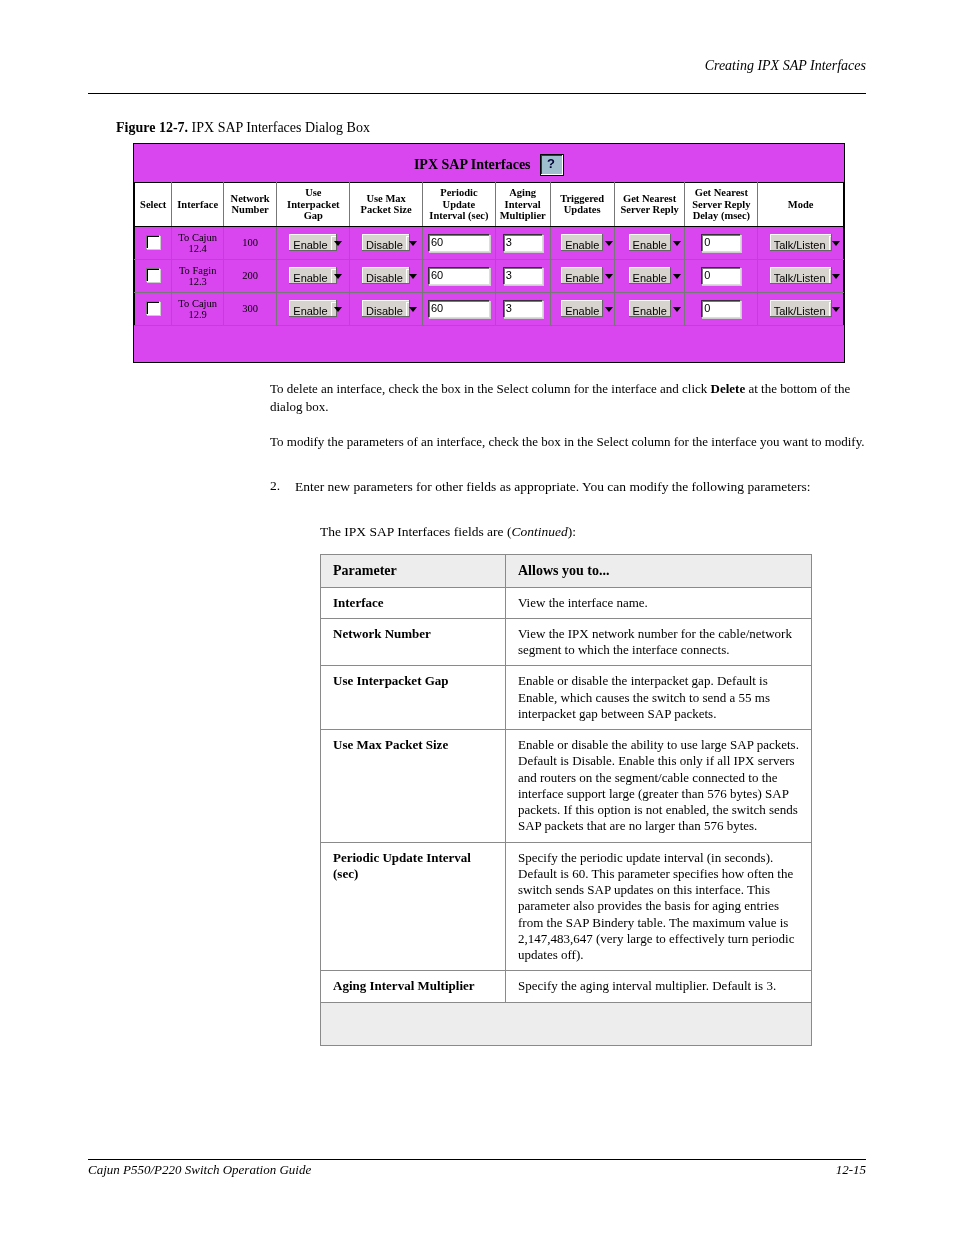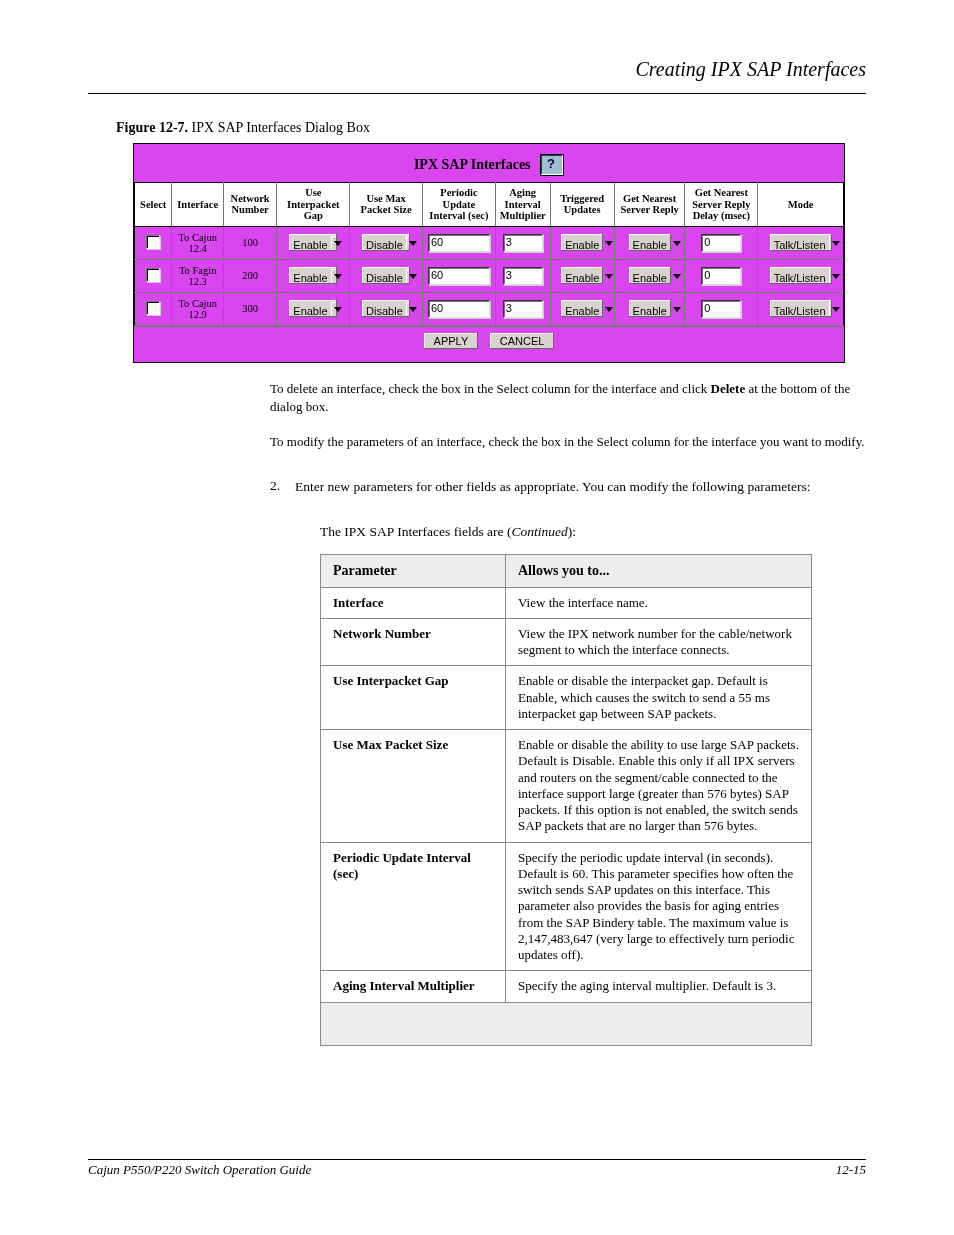--- a/index.html
+++ b/index.html
@@ -18,21 +18,21 @@
     width: 954px;
     height: 1235px;
     box-sizing: border-box;
     padding: 58px 88px 40px 116px;
   }
   .top-right-caption {
     position: absolute;
     right: 88px;
     top: 58px;
     font-style: italic;
-    font-size: 20px;
+    font-size: 14px;
   }
   hr.top-rule {
     position: absolute;
     left: 88px;
     right: 88px;
     top: 86px;
     border: none;
     border-top: 1.2px solid #000;
   }
   .figure-caption {
@@ -394,24 +394,20 @@
                 <span class="arrow"></span>
               </span></td>
             <td><span class="ss-input" style="width:34px">0</span></td>
             <td><span class="ss-select" style="width:58px">
                 <span>Talk/Listen</span>
                 <span class="arrow"></span>
               </span></td>
           </tr>
         </tbody>
     </table>
-    <div class="ss-buttons">
-      <span class="ss-btn">APPLY</span>
-      <span class="ss-btn">CANCEL</span>
-    </div>
   </div>
 
   <div class="instruction">
     <span>To delete an interface, check the box in the Select column for the interface and click </span><span class="bold">Delete</span><span> at the bottom of the dialog box.</span>
     <br><br>
     <span>To modify the parameters of an interface, check the box in the Select column for the interface you want to modify.</span>
   </div>
 
   <div class="list-num">2.</div>
   <div class="list-body">Enter new parameters for other fields as appropriate. You can modify the following parameters:</div>

